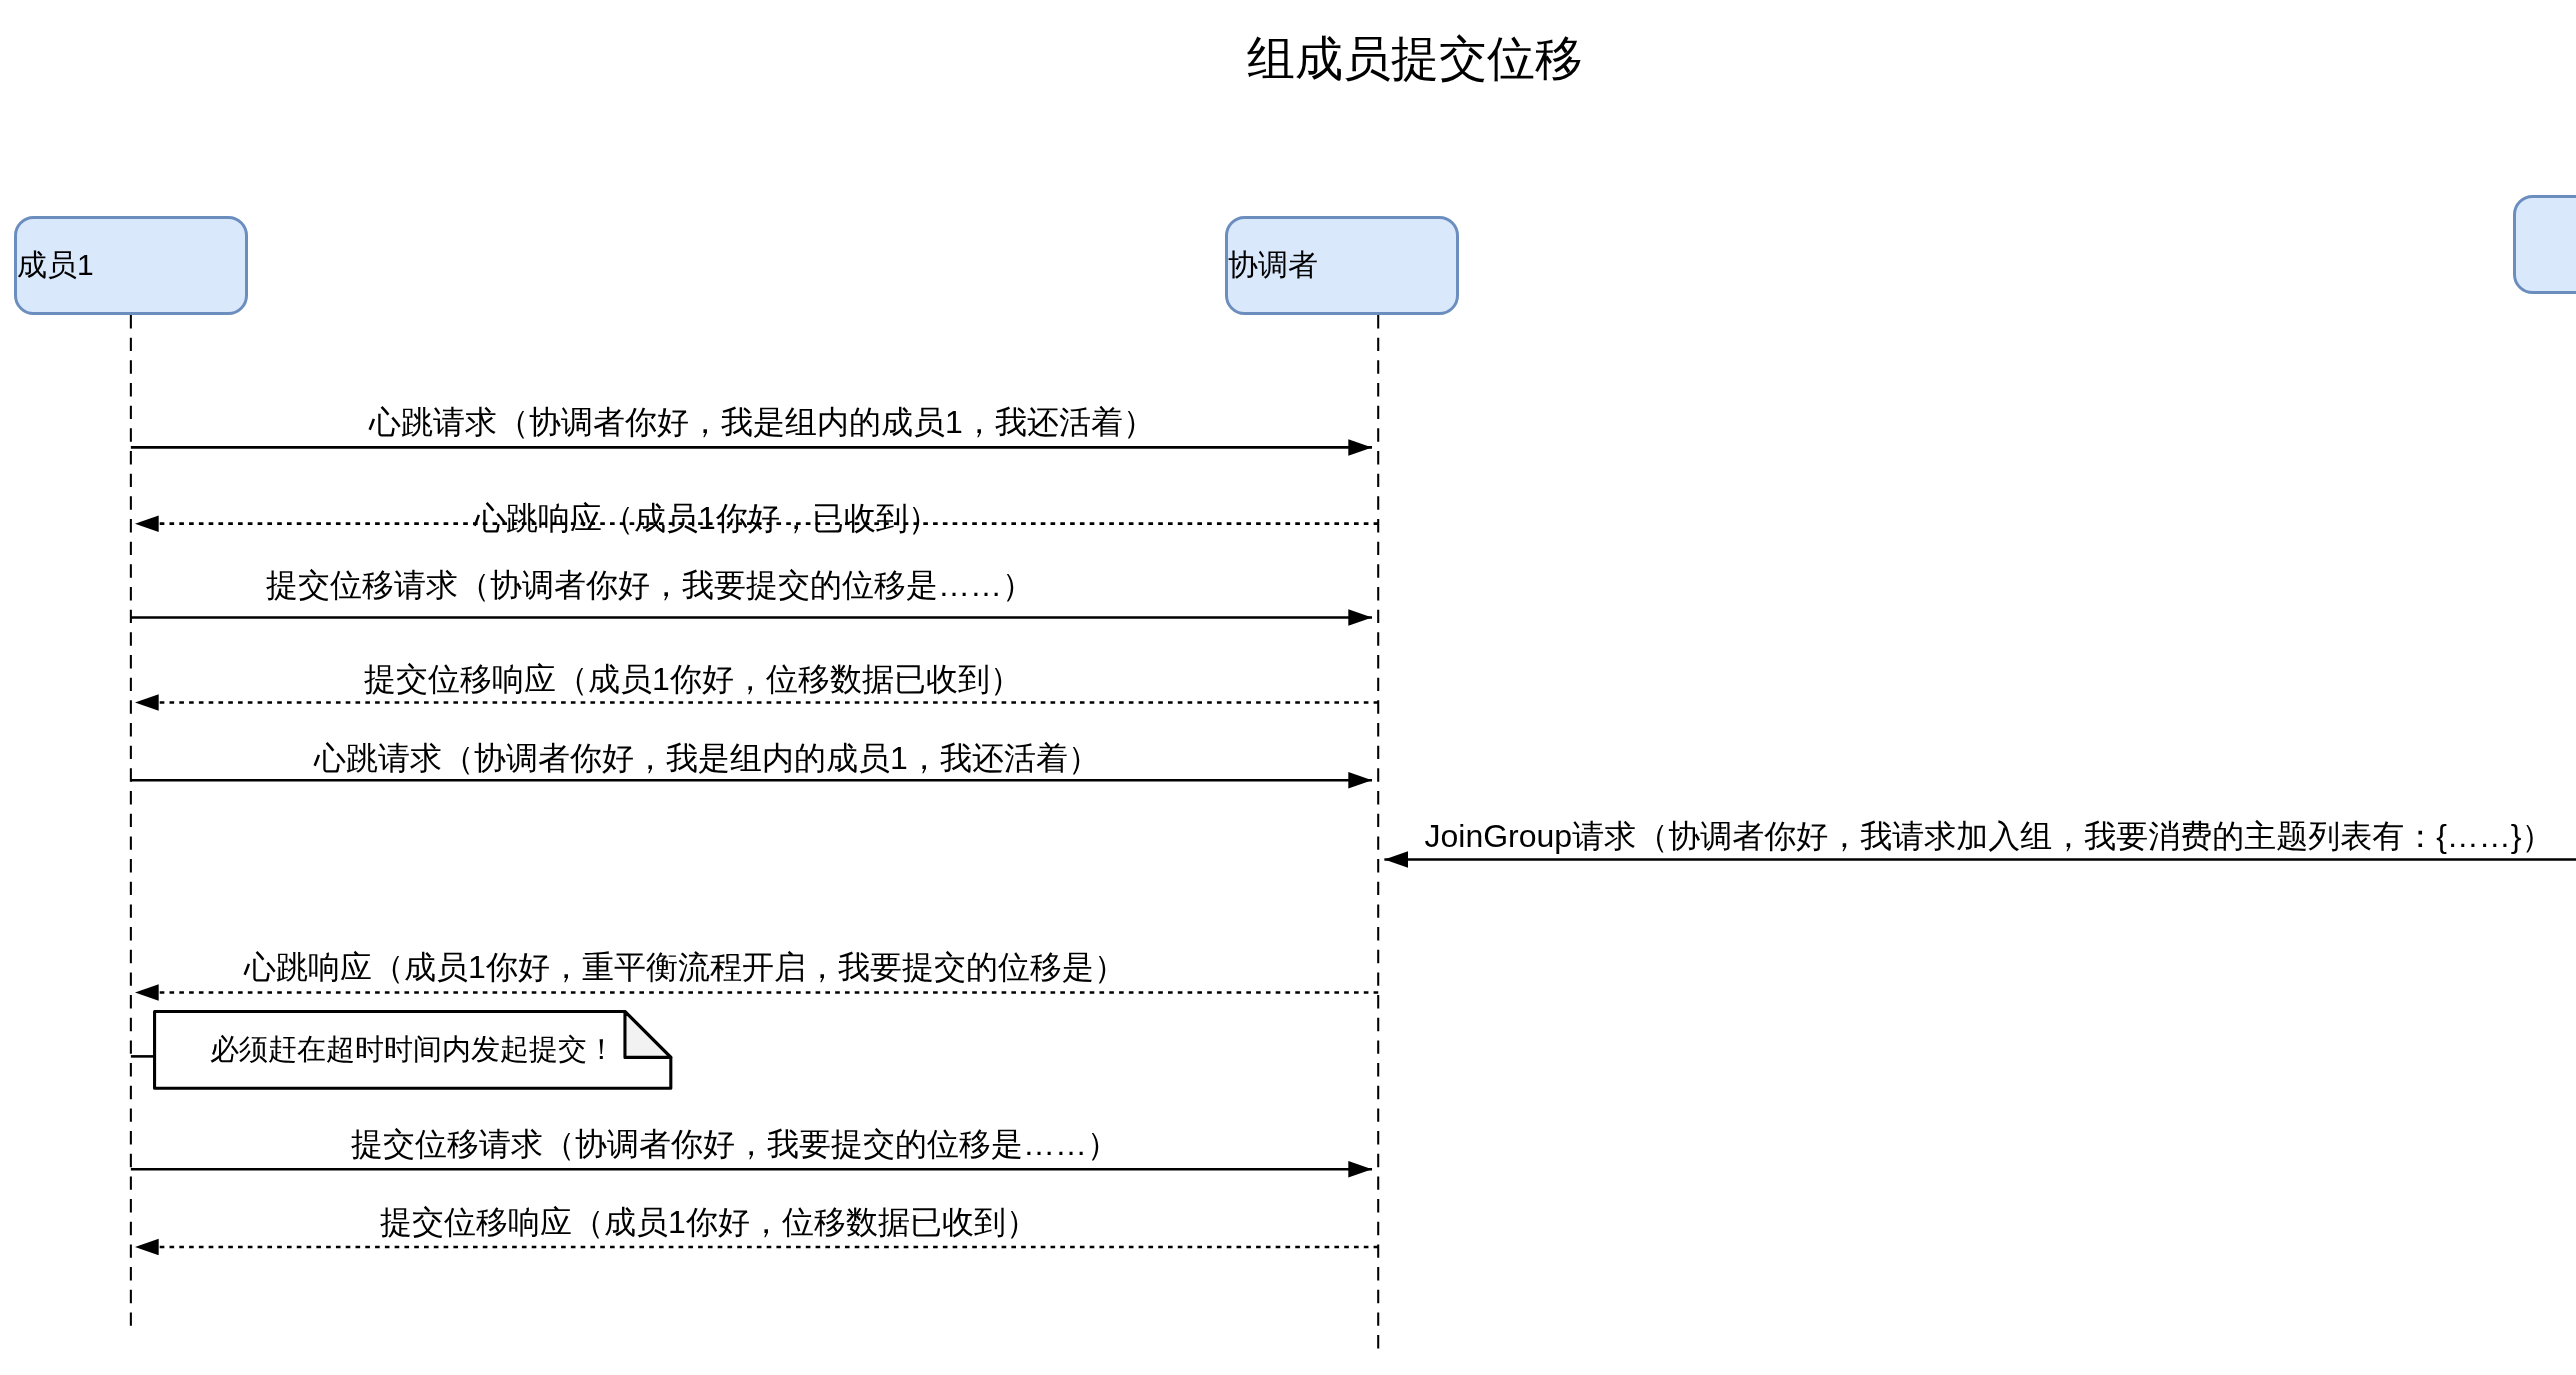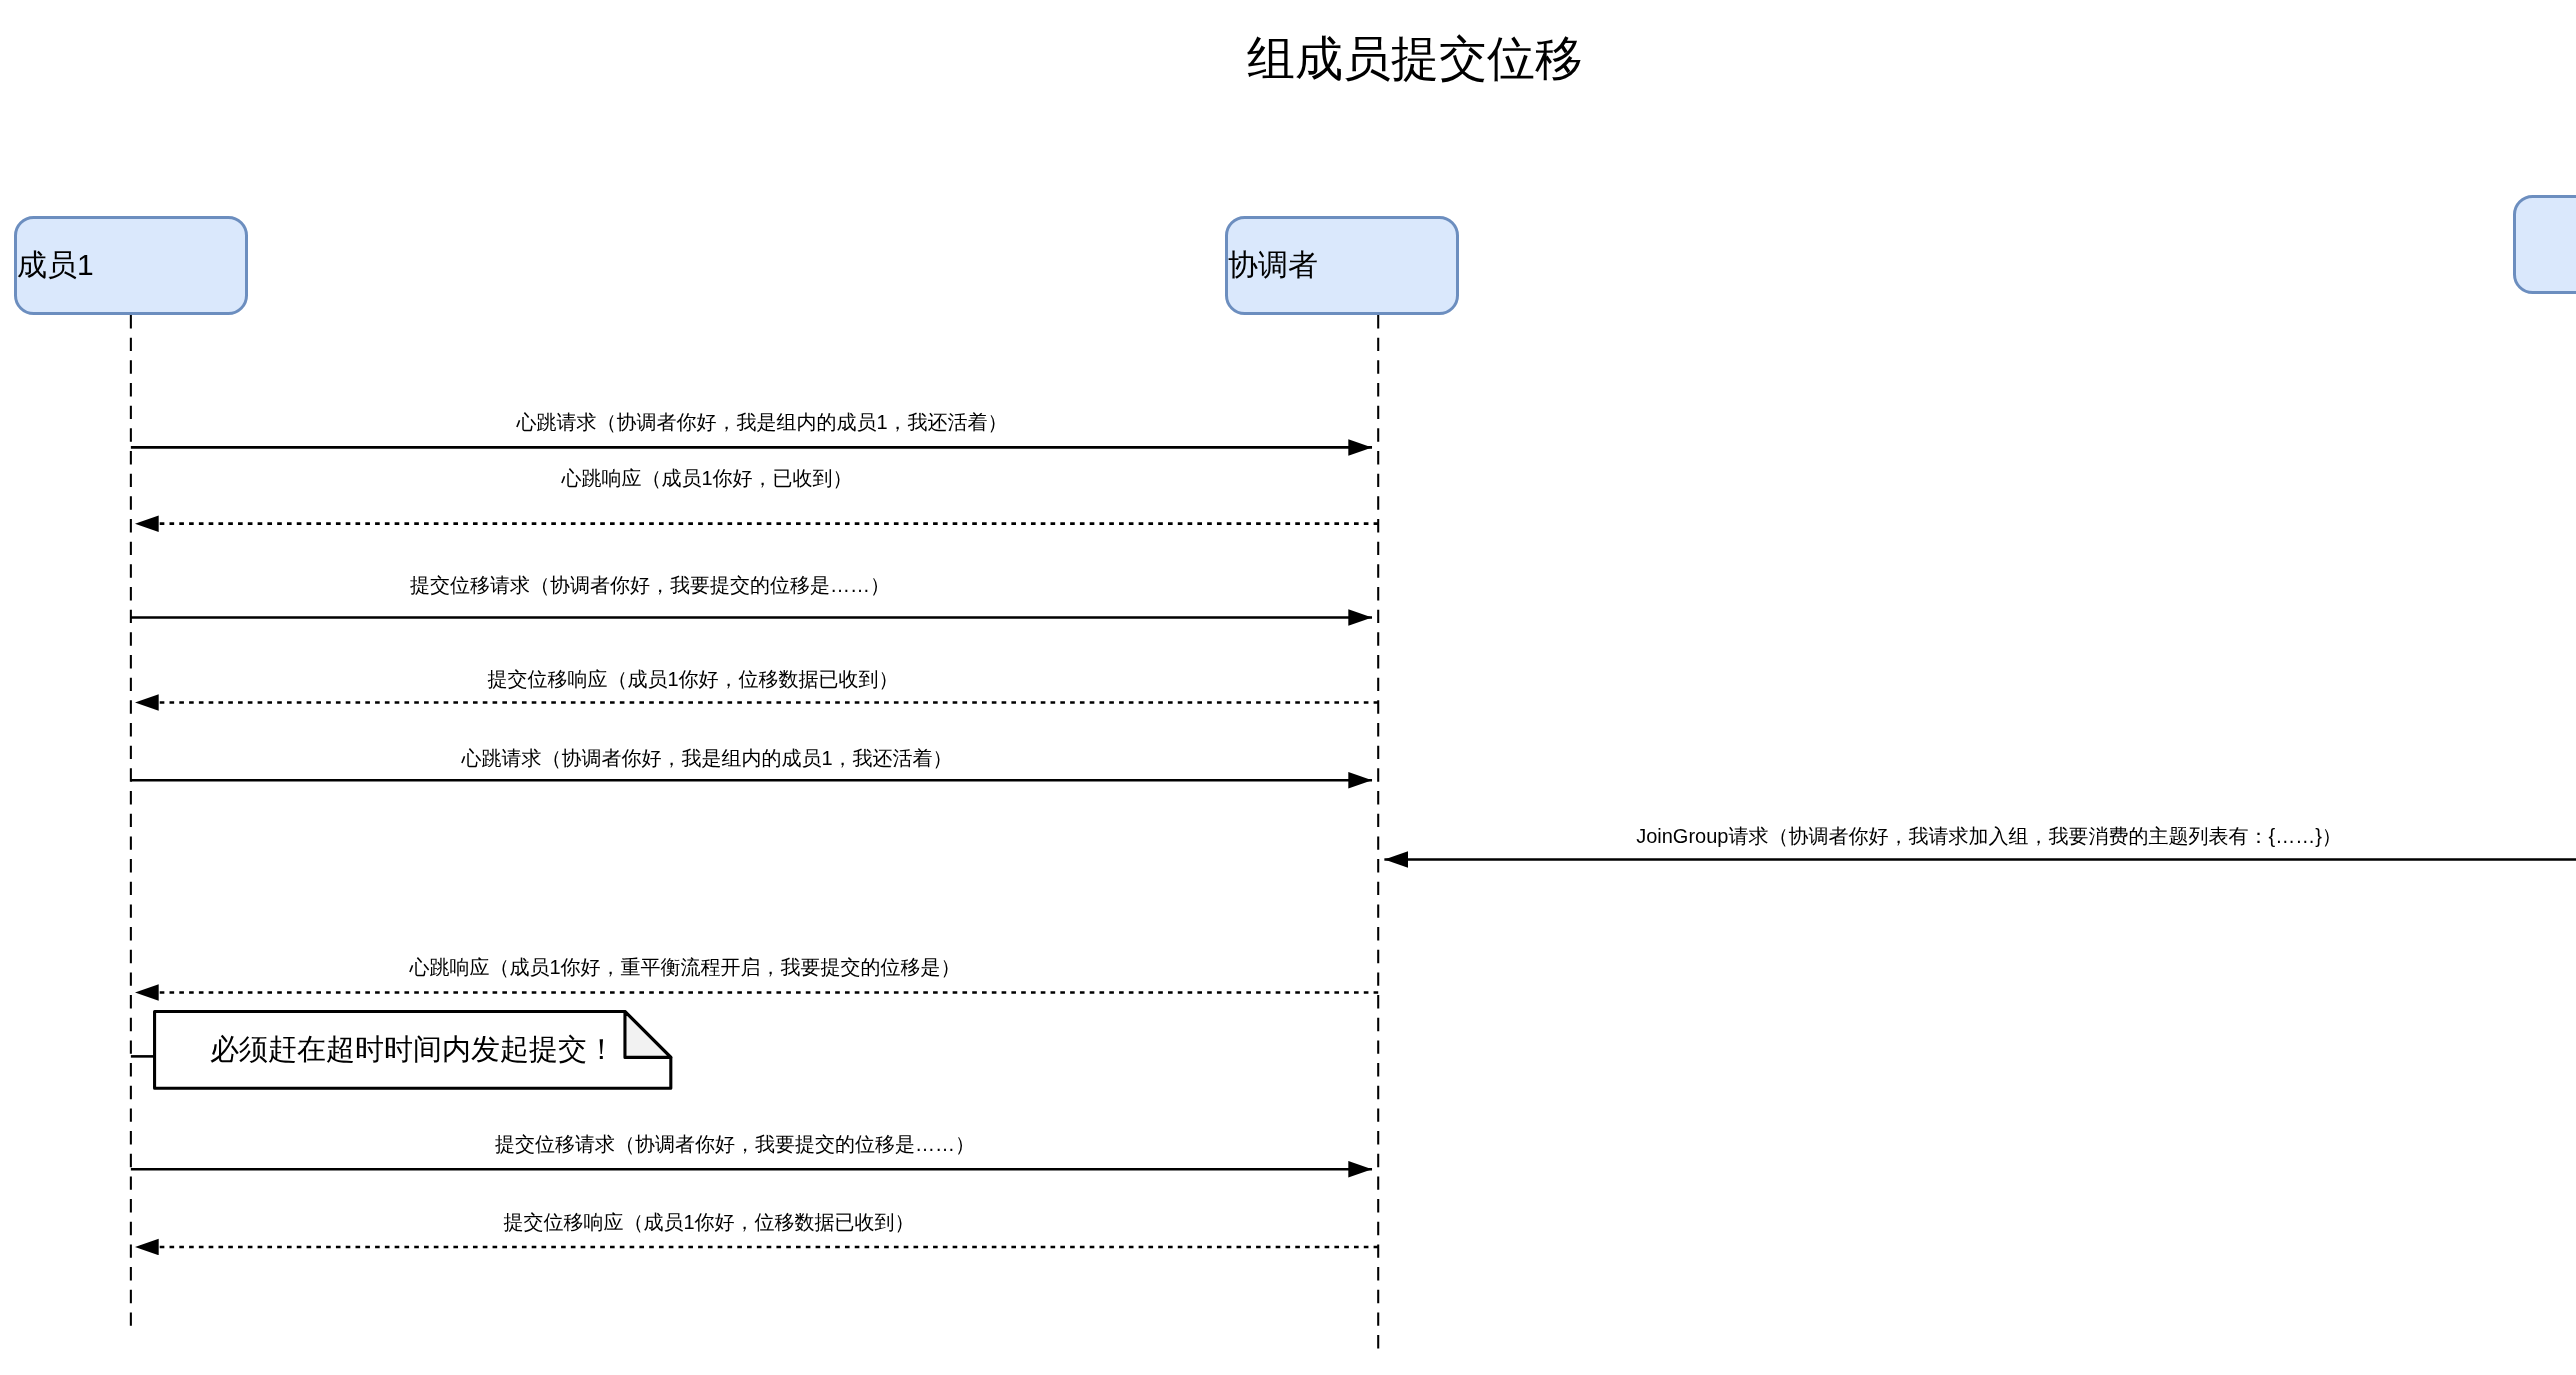--- a/index.html
+++ b/index.html
@@ -39,25 +39,25 @@
     font-size: 30px;
     white-space: nowrap;
   }
   #p-member1     { left: 14px;   top: 216px; }
   #p-coordinator { left: 1225px; top: 216px; }
   #p-member2     { left: 2513px; top: 195px; }
   .msg-label {
     position: absolute;
     transform: translateX(-50%);
     white-space: nowrap;
-    font-size: 20px;
+    font-size: 32px;
     line-height: 35px;
   }
   #m0 { left: 762px; top: 405px;  }
-  #m1 { left: 707px; top: 461px;  }
+  #m1 { left: 707px; top: 501px;  }
   #m2 { left: 650px; top: 568px; }
   #m3 { left: 693px; top: 662px; }
   #m4 { left: 707px; top: 741px; }
   #m5 { left: 1989px; top: 819px; }
   #m6 { left: 685px; top: 950px; }
   #m7 { left: 735px; top: 1127px; }
   #m8 { left: 709px; top: 1205px; }
   .note-label {
     position: absolute;
     left: 155px;

